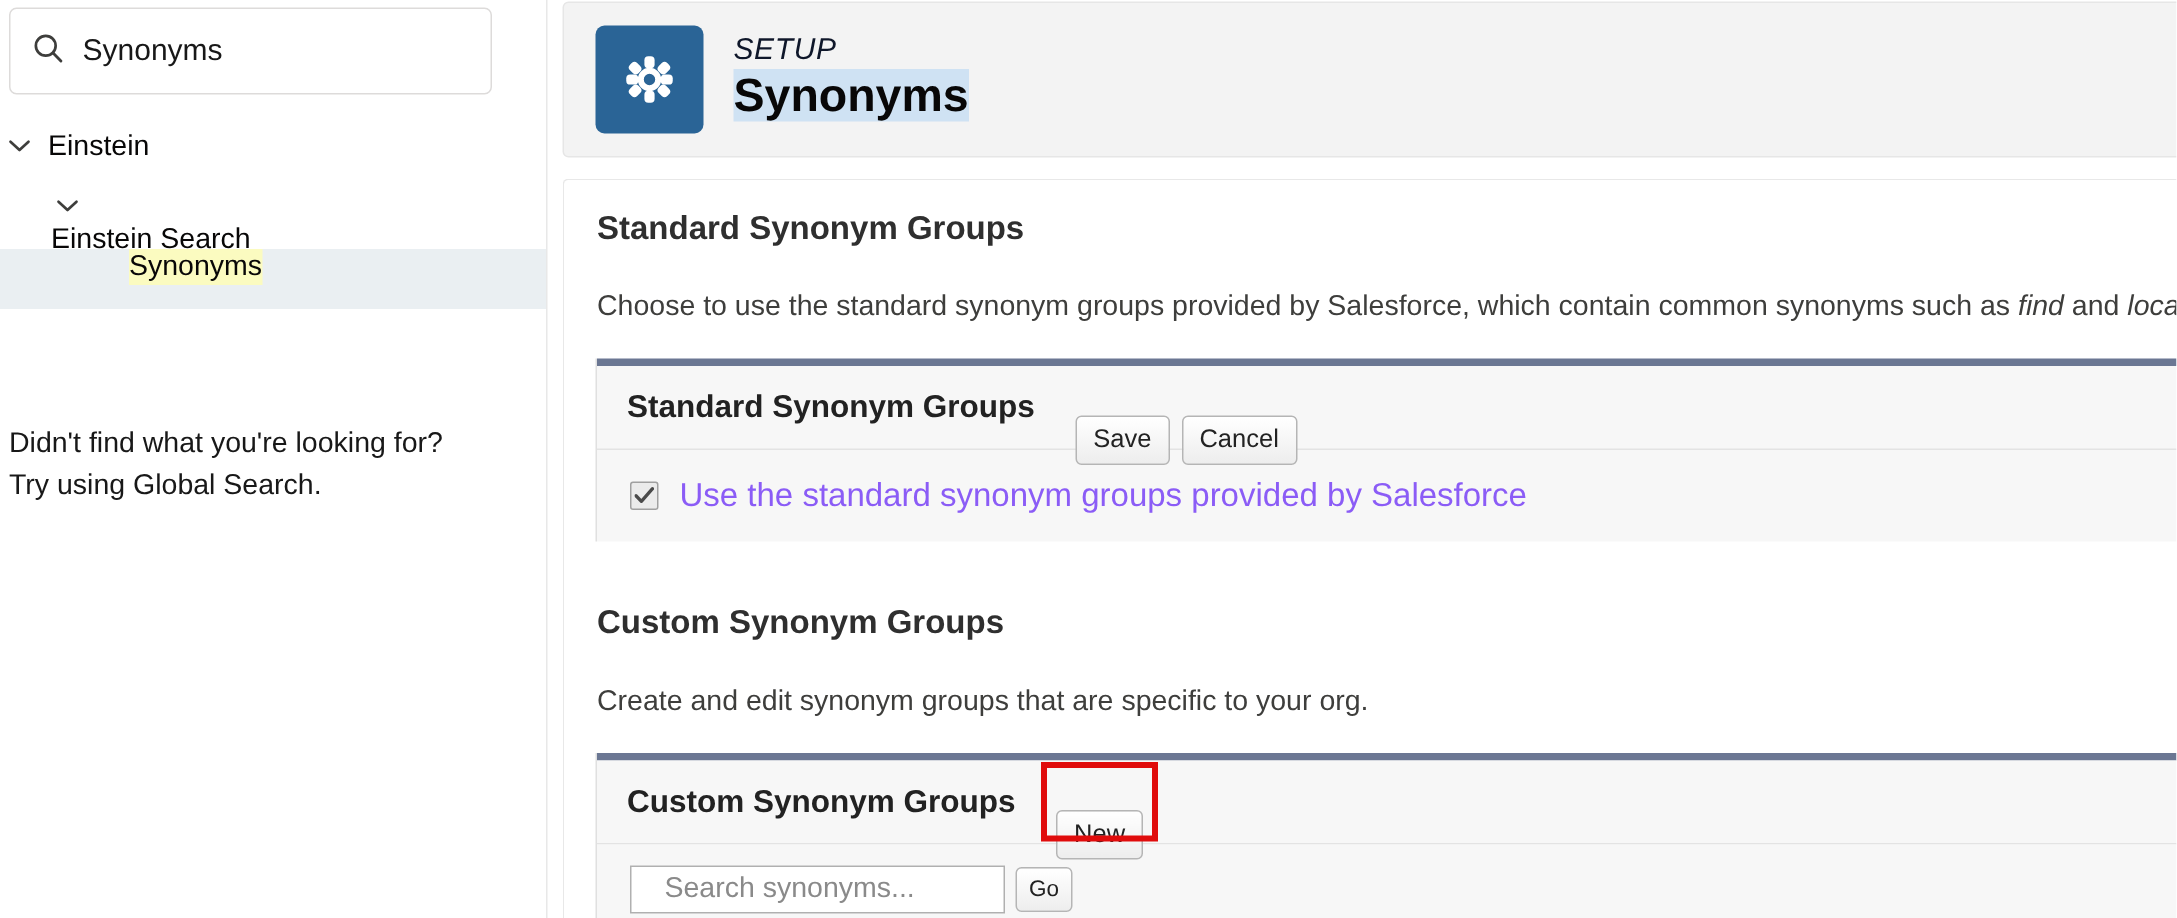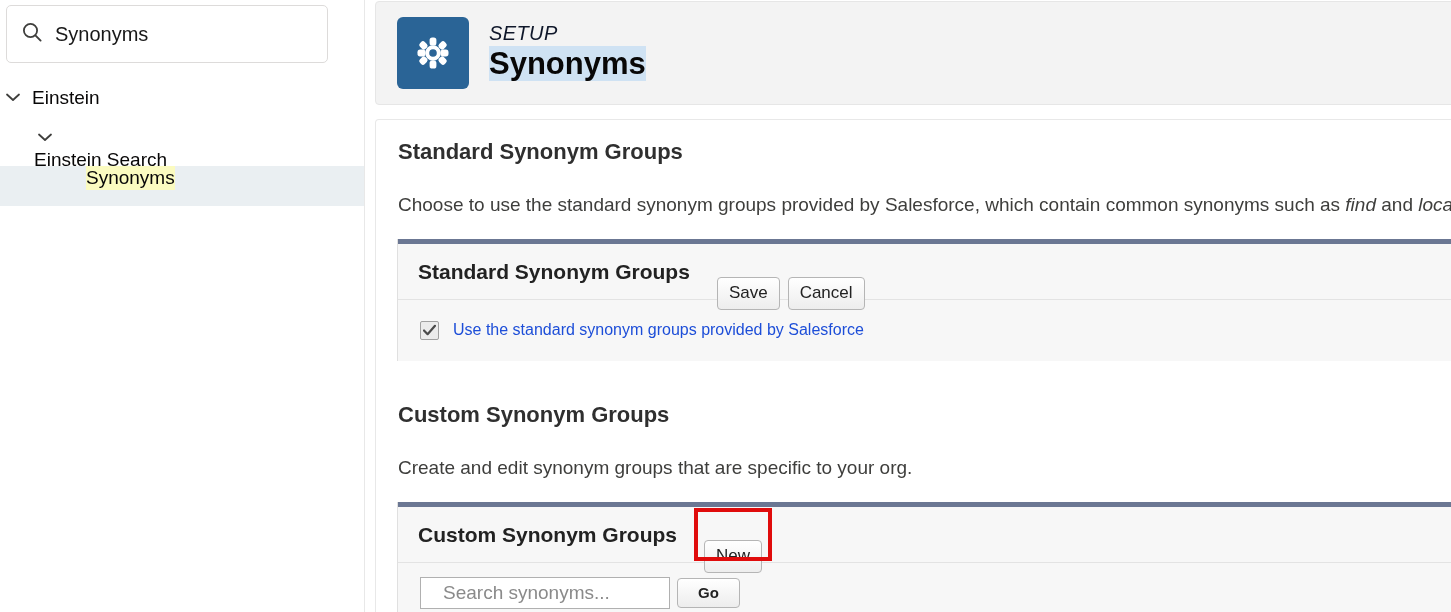--- a/index.html
+++ b/index.html
@@ -212,44 +212,44 @@
     background: linear-gradient(#ffffff, #ededed);
     border: 1px solid #b5b5b5;
     border-radius: 4px;
     padding: 5px 11px 6px;
     line-height: 20px;
     cursor: pointer;
     white-space: nowrap;
   }
   .btn-sm {
     font-size: 15px;
-    padding: 5px 20px 6px;
+    padding: 5px 8px 6px;
     line-height: 17px;
-    font-weight: bold;
+    font-weight: normal;
   }
 
   .panel-body {
     background: #f7f7f7;
     padding: 18px 0 19px 22px;
     display: flex;
     align-items: center;
   }
   .cb {
     width: 19px; height: 19px;
     flex: 0 0 auto;
     margin-right: 14px;
     background: #ebebeb;
     border: 1px solid #a0a0a0;
     border-radius: 2px;
     position: relative;
   }
   .cb svg { position: absolute; left: 2px; top: 2px; }
   .cb-label {
-    font-size: 16px;
-    color: #1d4ed8;
+    font-size: 22px;
+    color: #8b5cf6;
     line-height: 24px;
     white-space: nowrap;
   }
 
   .panel-searchrow {
     background: #f7f7f7;
     border-bottom: 1px solid #dedede;
     padding: 14px 0 15px 22px;
     display: flex;
     align-items: center;
@@ -313,20 +313,24 @@
         </span>
         <span class="tree-label">Einstein Search</span>
       </div>
 
       <div class="tree-row lvl3 selected">
         <span class="tree-label hl">Synonyms</span>
       </div>
 
     </div>
 
+    <div class="sidebar-note">
+      <div>Didn't find what you're looking for?</div>
+      <div>Try using Global Search.</div>
+    </div>
 
   </div>
   <div id="sidebar-divider"></div>
 
   <div id="main">
 
     <div class="header-card">
       <div class="setup-tile">
         <svg width="42" height="42" viewBox="0 0 42 42">
           <path fill="#ffffff" d="M21 13.2a7.8 7.8 0 1 0 0 15.6 7.8 7.8 0 0 0 0-15.6zm0 11.6a3.8 3.8 0 1 1 0-7.6 3.8 3.8 0 0 1 0 7.6z"></path>

